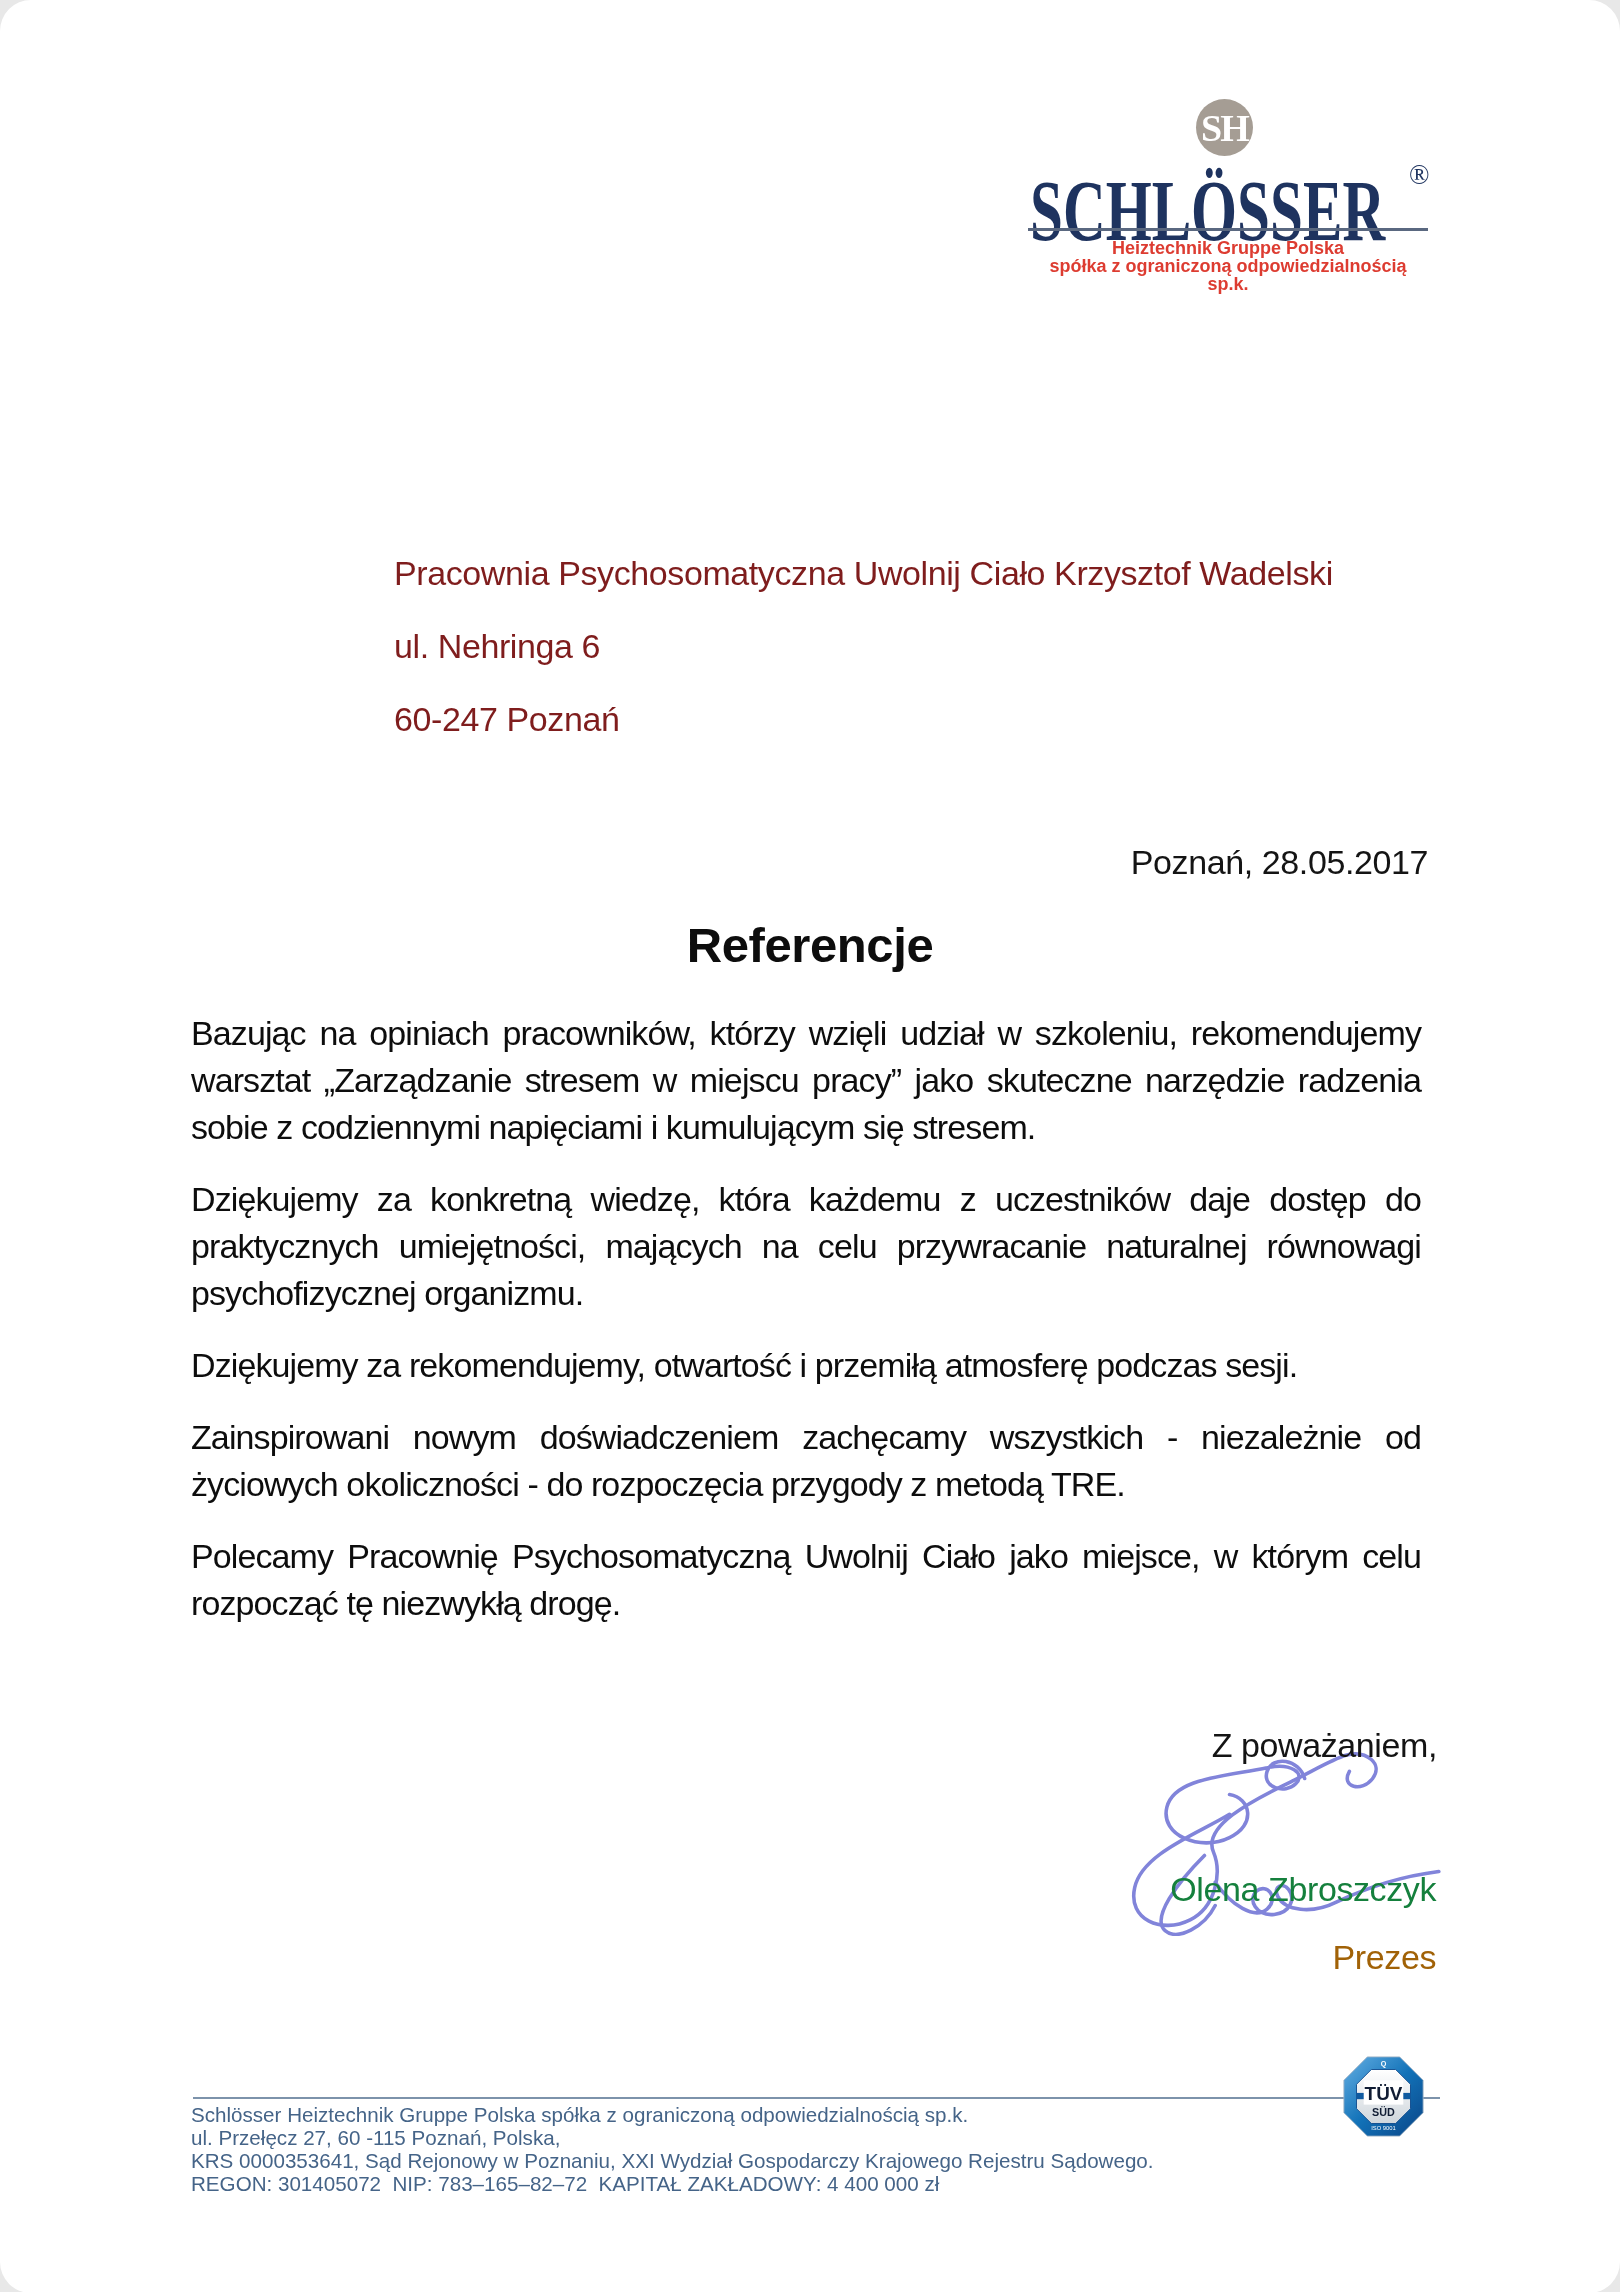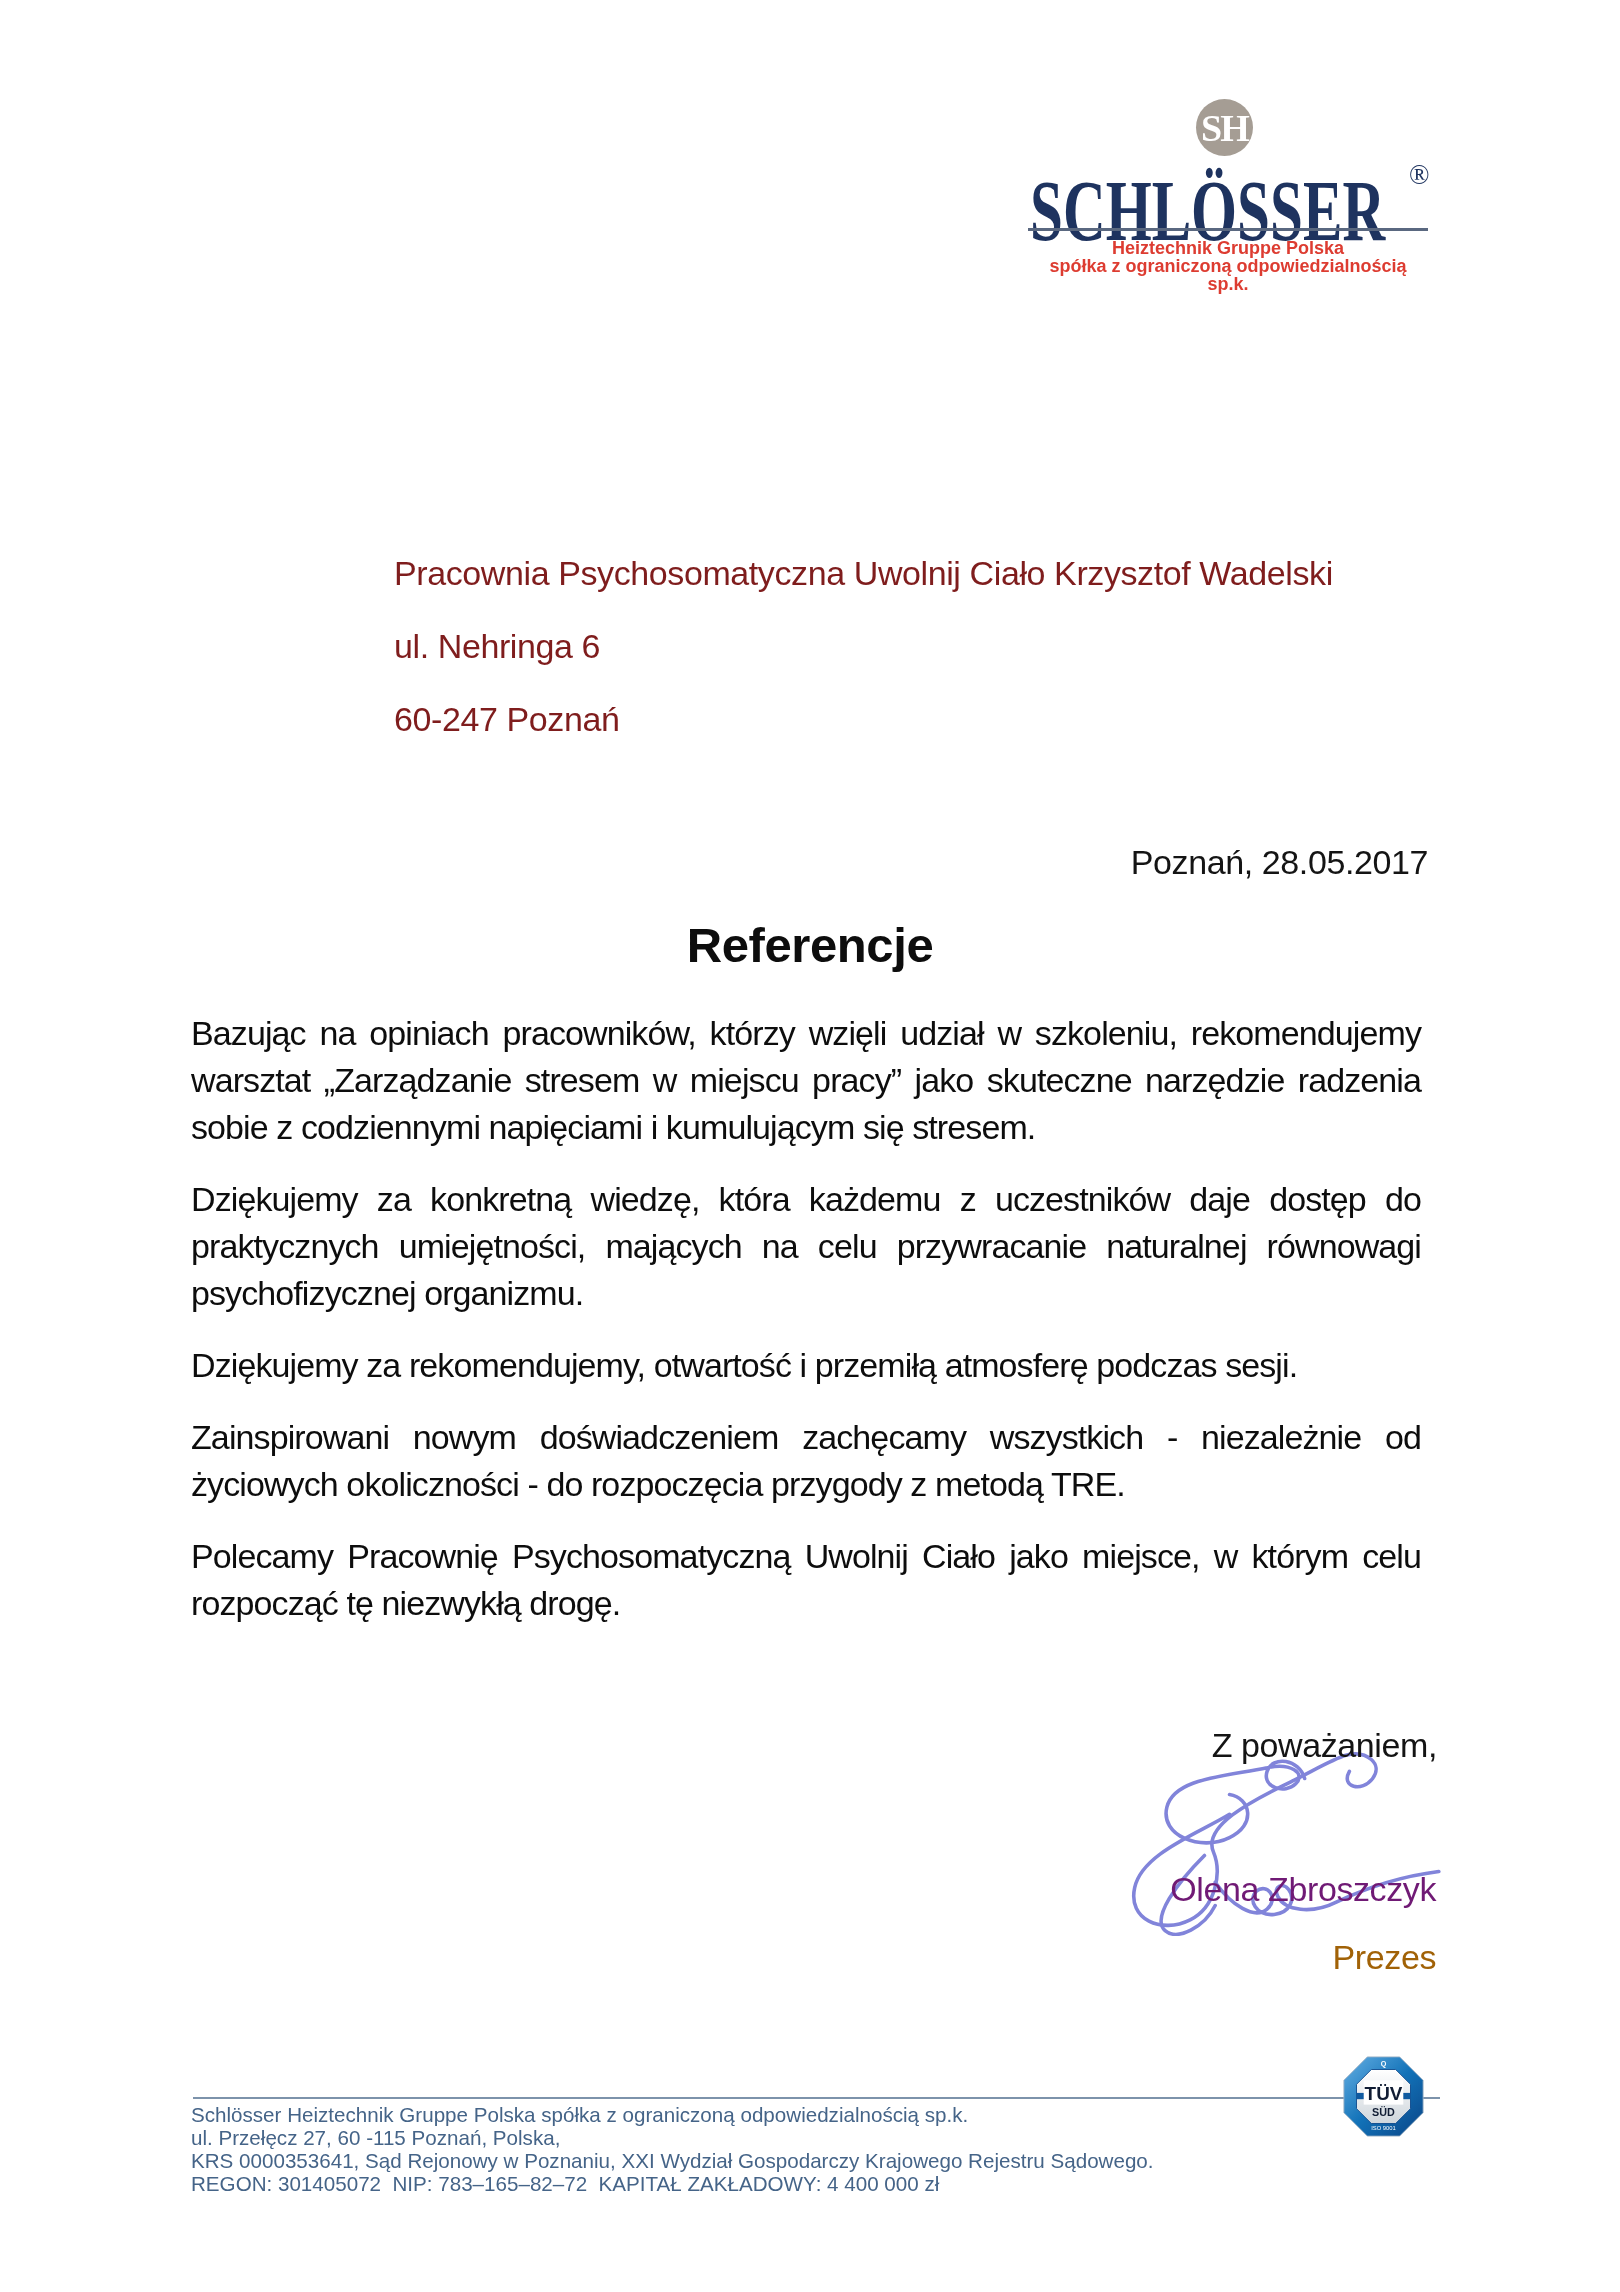--- a/index.html
+++ b/index.html
@@ -5,20 +5,21 @@
   * { margin:0; padding:0; box-sizing:border-box; }
   html,body { background:#e8e8e8; }
   .page {
     position:relative;
     width:1620px; height:2293px;
     margin:0 auto;
     background:#ffffff;
     font-family:"Liberation Sans", sans-serif;
     color:#111111;
     overflow:hidden;
+    border-radius:31px;
   }
 
   
   .logo-block { position:absolute; left:1028px; top:90px; width:403px; }
   .logo-monogram {
     position:absolute; left:168px; top:9px;
     width:57px; height:57px; border-radius:50%;
     background:#a59d94;
     display:flex; align-items:center; justify-content:center;
   }
@@ -63,21 +64,21 @@
   .body-text {
     position:absolute; left:191px; top:1010px; width:1238px;
     font-size:34px; line-height:47px; letter-spacing:-0.9px;
     text-align:justify; color:#0d0d0d;
   }
   .body-text p { margin:0 8px 25px 0; }
 
   
   .closing  { position:absolute; right:183px; top:1726px; font-size:34px; letter-spacing:-0.4px; color:#141414; z-index:2; }
   .sig-ink  { position:absolute; left:1115px; top:1748px; width:331px; height:188px; z-index:1; }
-  .sig-name { position:absolute; right:184px; top:1870px; font-size:34px; letter-spacing:-0.4px; color:#701a75; z-index:2; }
+  .sig-name { position:absolute; right:184px; top:1870px; font-size:34px; letter-spacing:-0.4px; color:#15803d; z-index:2; }
   .sig-role { position:absolute; right:184px; top:1938px; font-size:34px; letter-spacing:-0.4px; color:#a16207; z-index:2; }
 
   
   .footer-rule { position:absolute; left:193px; top:2097px; width:1247px; height:1.8px; background:#7d93ab; z-index:1; }
   .tuv-badge   { position:absolute; left:1343px; top:2056px; width:81px; height:81px; z-index:2; }
   .footer-text {
     position:absolute; left:191px; top:2103px;
     font-size:20.6px; line-height:23px; color:#456488;
     z-index:2;
   }

